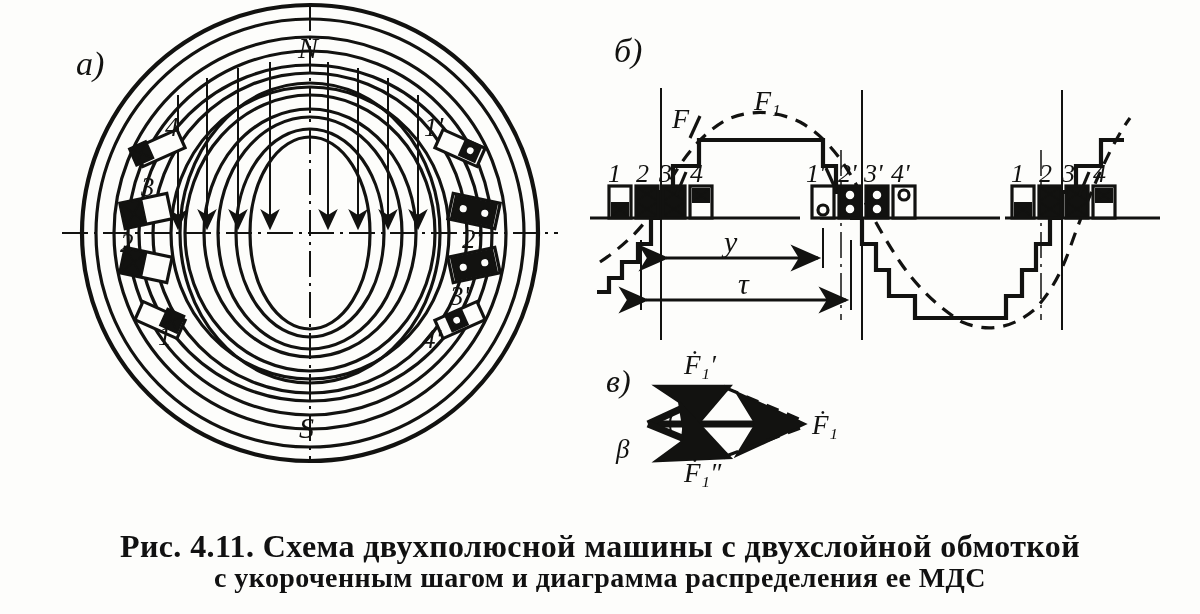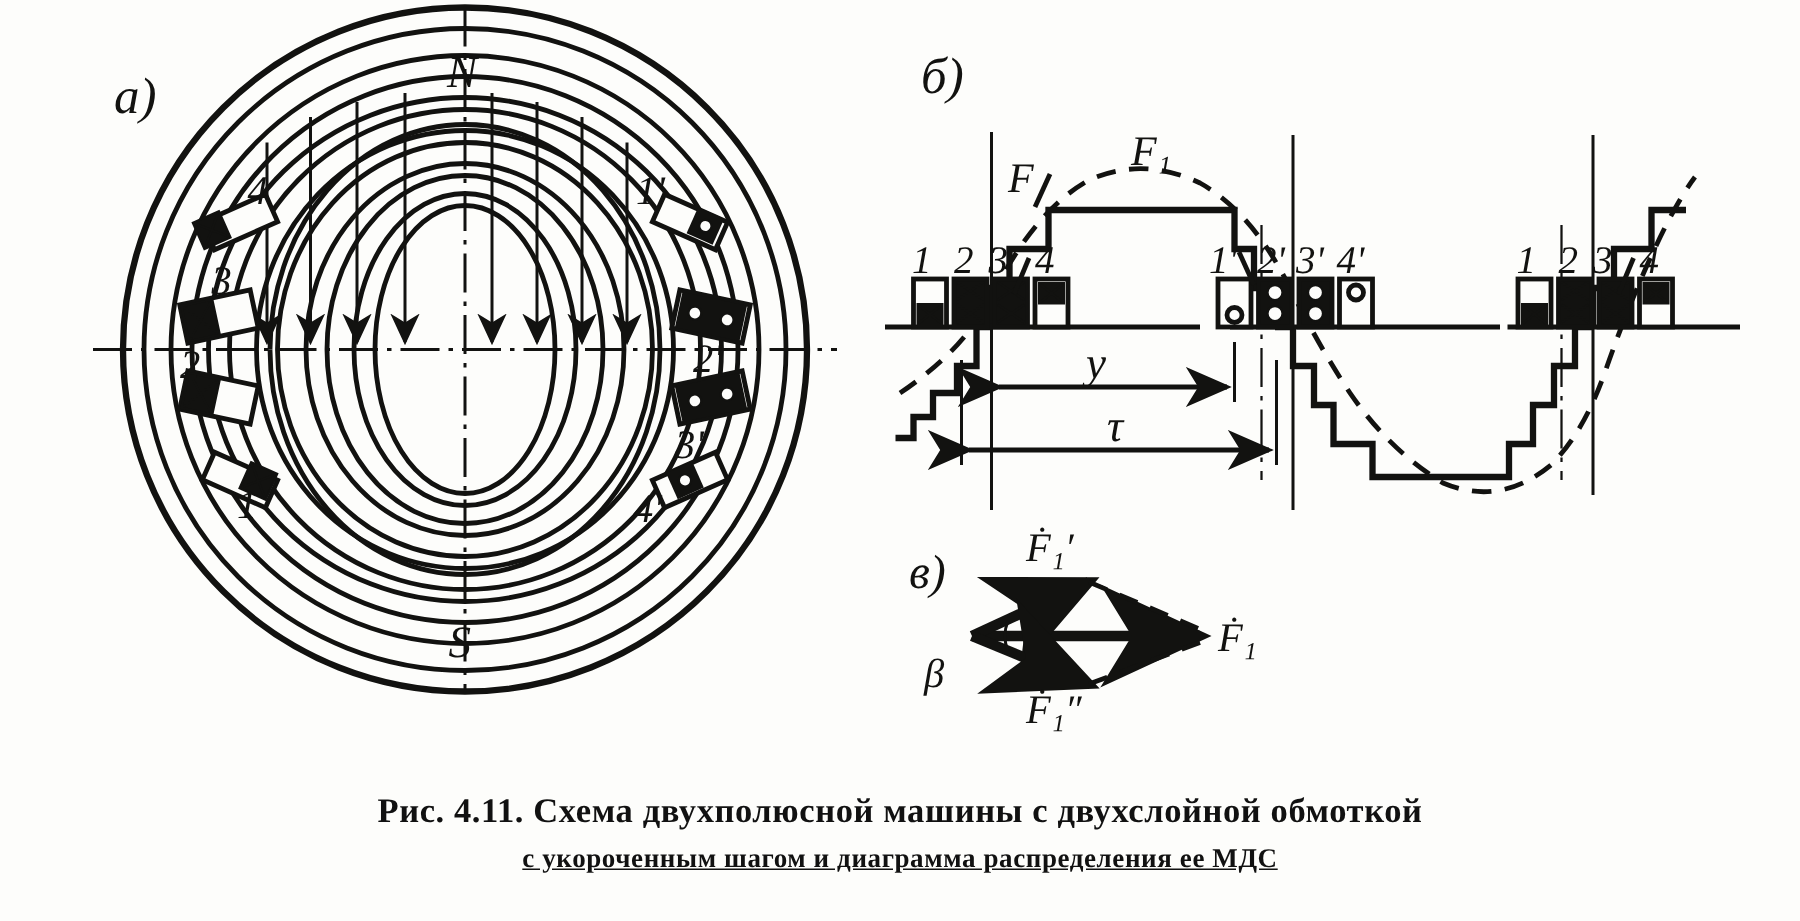--- a/index.html
+++ b/index.html
@@ -11,22 +11,22 @@
   .med{stroke-width:3.2;}
   .thin{stroke-width:2.0;}
   .hair{stroke-width:1.5;}
   .dash{stroke-dasharray:13 9;}
   .axisdash{stroke-dasharray:26 6 3 6;}
   .fillblk{fill:#121210;}
   .white{fill:#fdfdfb;}
   .lbl{font-family:"Liberation Serif",serif;fill:#121210;font-style:italic;}
   .capt{position:absolute;left:0;width:1200px;text-align:center;
         font-family:"Liberation Serif",serif;font-weight:bold;color:#111;}
-  #capt1{top:528px;font-size:23px;letter-spacing:.4px;}
-  #capt2{top:562px;font-size:18px;letter-spacing:.4px;text-decoration:underline;}
+  #capt1{top:528px;font-size:32px;letter-spacing:.4px;}
+  #capt2{top:562px;font-size:28px;letter-spacing:.4px;}
 </style>
 </head>
 <body>
 
 <div id="page">
 
   <svg class="layer" viewBox="0 0 1200 614">
     <defs>
       <marker id="ah" markerWidth="11" markerHeight="11" refX="9.5" refY="5.5" orient="auto">
         <path d="M0,0.6 L10.6,5.5 L0,10.4 L3,5.5 Z" class="fillblk"></path>

